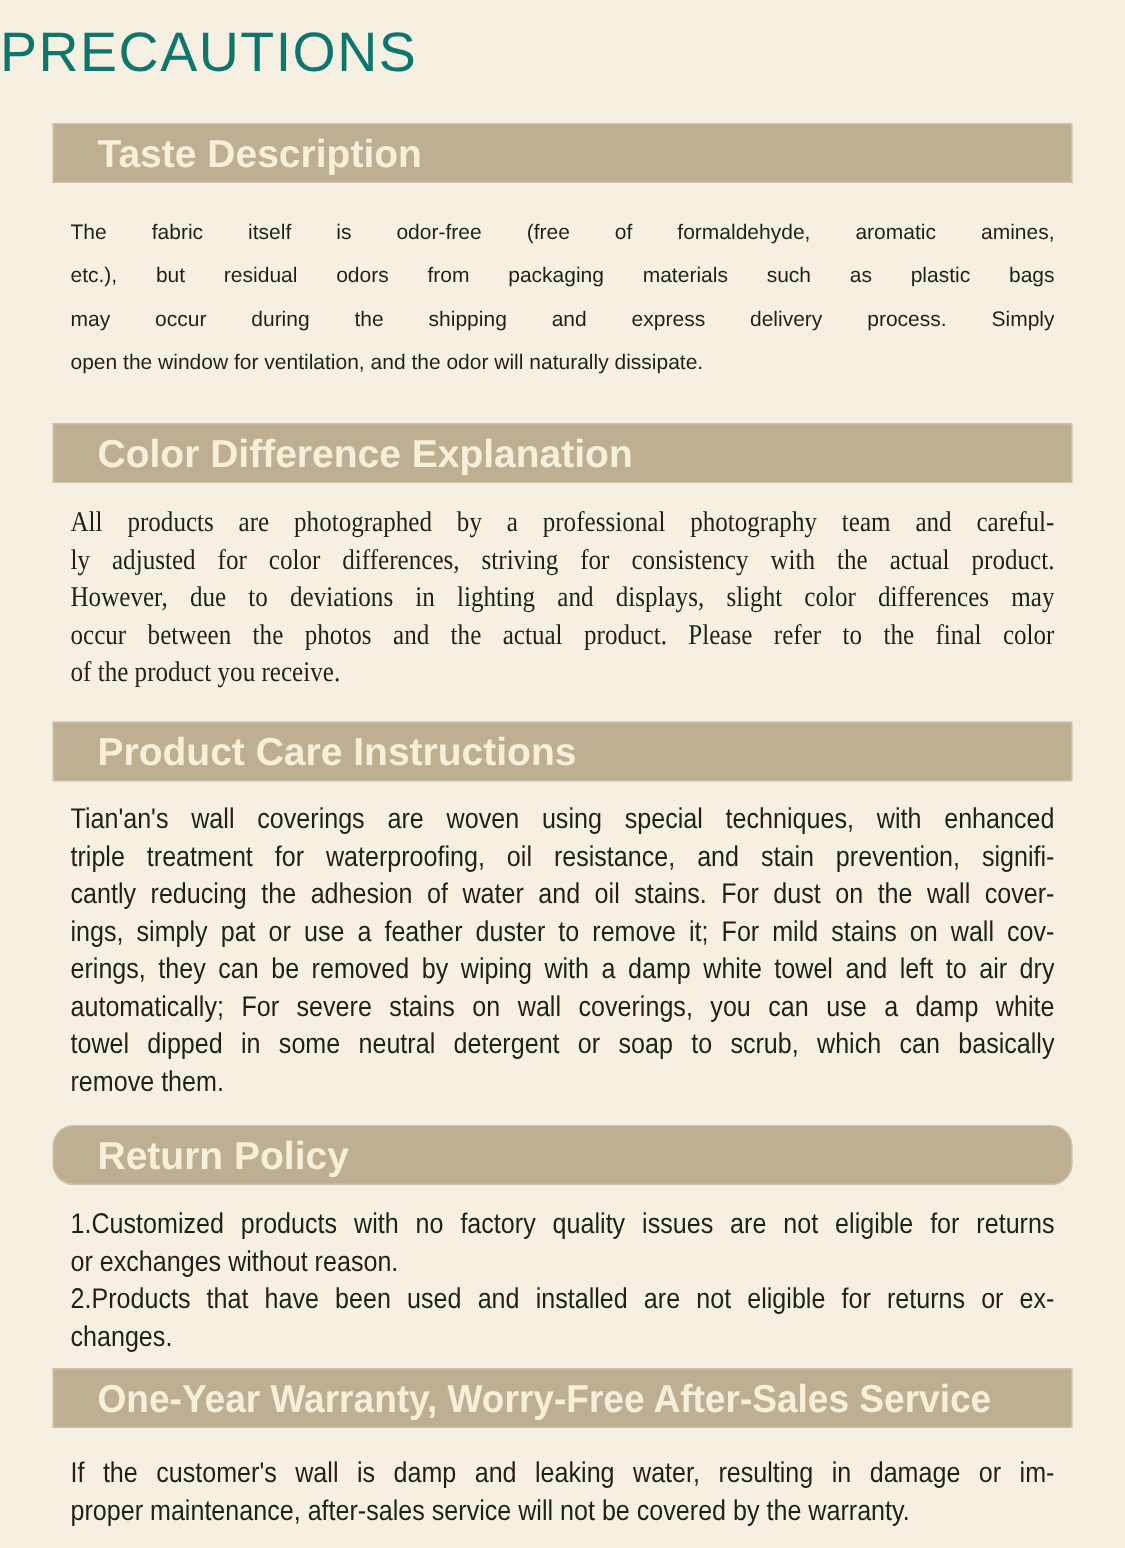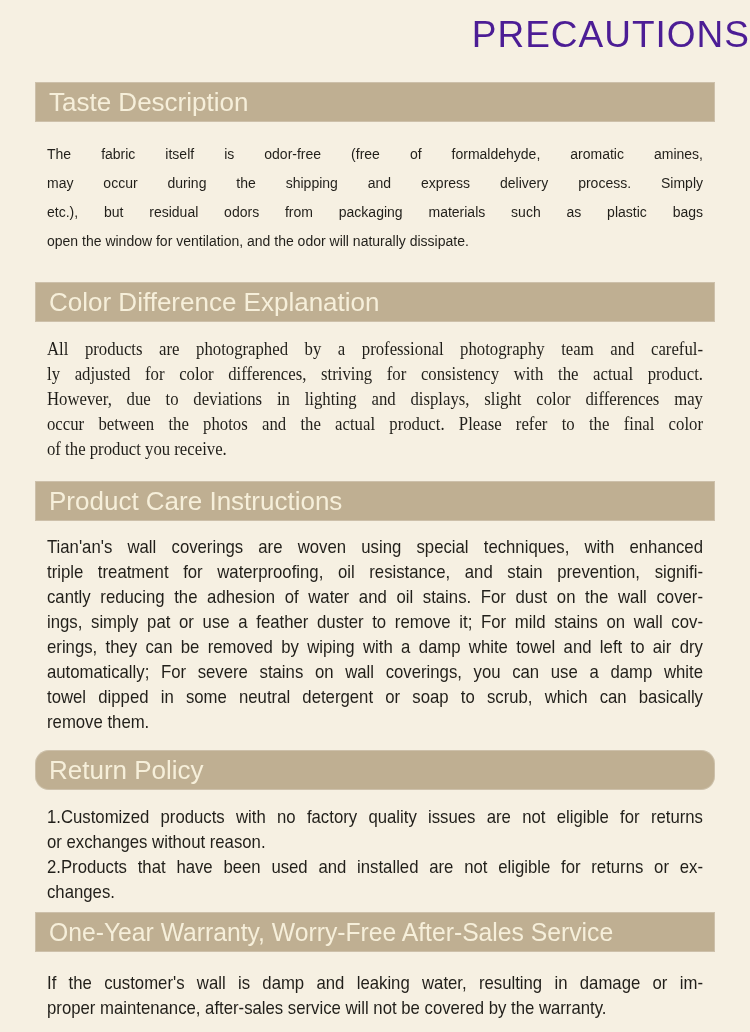--- a/index.html
+++ b/index.html
@@ -13,37 +13,38 @@
     width: 750px;
     height: 1032px;
     background: #f6f0e2;
     overflow: hidden;
     color: #211f1a;
   }
   .page-title {
     padding-top: 12px;
     height: 46px;
     line-height: 46px;
-    text-align: right;
+    text-align: left;
     font-size: 37px;
     letter-spacing: 1px;
-    color: #4c1d95;
+    color: #0f766e;
     white-space: nowrap;
   }
   .bar {
     margin: 0 35px;
     height: 40px;
     line-height: 40px;
     background: #bfaf92;
     color: #f6efda;
     font-size: 26px;
-    padding-left: 14px;
+    padding-left: 30px;
     box-shadow: inset 0 0 0 1px rgba(255,255,255,0.22);
     white-space: nowrap;
     overflow: hidden;
+    font-weight: bold;
   }
   .squeeze {
     display: inline-block;
     transform: scaleX(0.95);
     transform-origin: 0 50%;
     white-space: nowrap;
   }
   .body-text {
     margin: 0 47px;
     overflow: hidden;
@@ -77,22 +78,22 @@
 <div class="page">
 
   <div class="page-title">PRECAUTIONS</div>
 
   <div class="bar" id="bar-1">
     <span>Taste Description</span>
   </div>
   <div class="body-text" id="p-1">
     <div class="para">
       <div class="ln">The fabric itself is odor-free (free of formaldehyde, aromatic amines,</div>
+      <div class="ln">etc.), but residual odors from packaging materials such as plastic bags</div>
       <div class="ln">may occur during the shipping and express delivery process. Simply</div>
-      <div class="ln">etc.), but residual odors from packaging materials such as plastic bags</div>
       <div class="ll">open the window for ventilation, and the odor will naturally dissipate.</div>
     </div>
   </div>
 
   <div class="bar" id="bar-2">
     <span>Color Difference Explanation</span>
   </div>
   <div class="body-text" id="p-2">
     <div class="para cond">
       <div class="ln">All products are photographed by a professional photography team and careful-</div>

